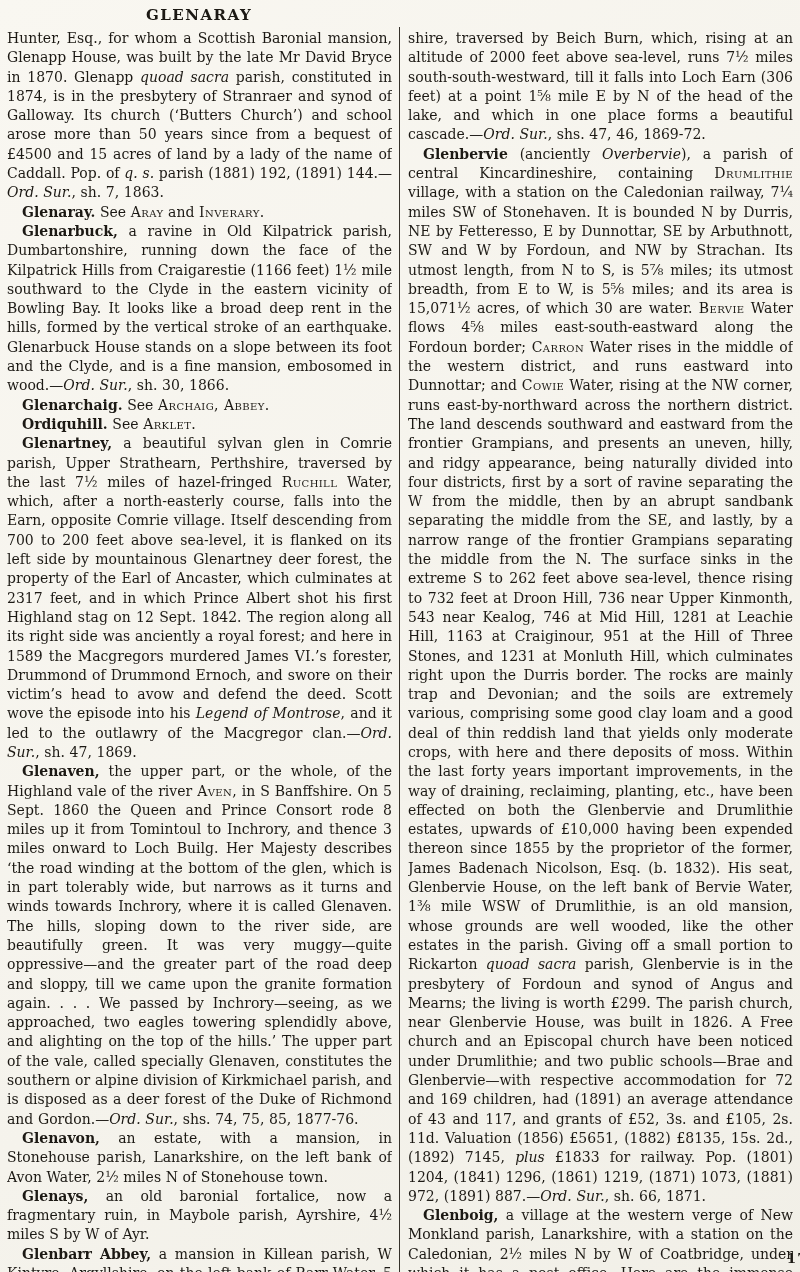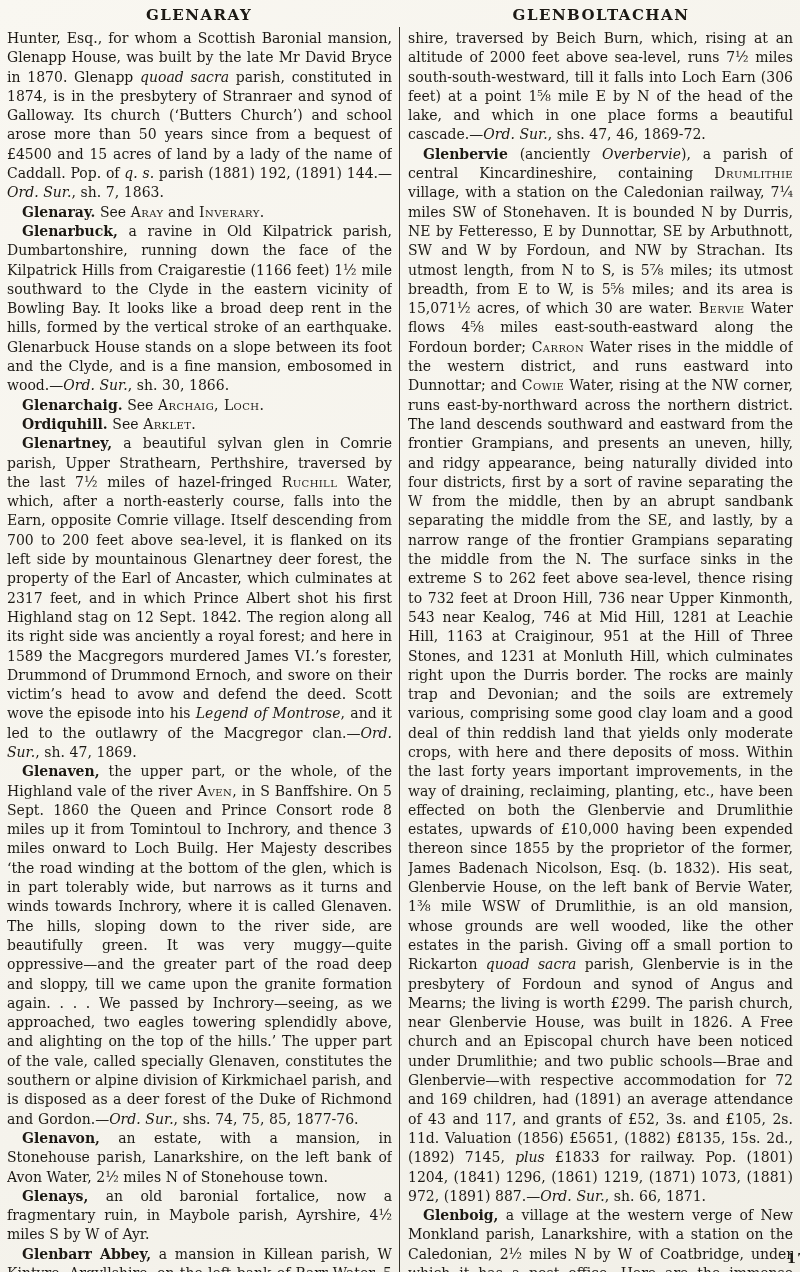--- a/index.html
+++ b/index.html
@@ -52,30 +52,29 @@
   .page-number{
     position:absolute;right:28px;bottom:6px;
     font-weight:bold;font-size:13.5px;letter-spacing:1px;
   }
 </style>
 </head>
 <body>
 
 <div class="page">
   <div class="running-head left">GLENARAY</div>
-  <div class="running-head right">GLENBOLTACHAN</div>
 
   <div class="column-rule"></div>
   <div class="edge-artifact"></div>
 
   <div class="col left" id="col-left">
       <p class="noindent">Hunter, Esq., for whom a Scottish Baronial mansion, Glenapp House, was built by the late Mr David Bryce in 1870. Glenapp <span class="i">quoad sacra</span> parish, constituted in 1874, is in the presbytery of Stranraer and synod of Galloway. Its church (‘Butters Church’) and school arose more than 50 years since from a bequest of £4500 and 15 acres of land by a lady of the name of Caddall. Pop. of <span class="i">q. s.</span> parish (1881) 192, (1891) 144.—<span class="i">Ord. Sur.</span>, sh. 7, 1863.</p>
       <p><span class="b">Glenaray.</span> See <span class="sc">Aray</span> and <span class="sc">Inverary</span>.</p>
       <p><span class="b">Glenarbuck,</span> a ravine in Old Kilpatrick parish, Dumbartonshire, running down the face of the Kilpatrick Hills from Craigarestie (1166 feet) 1½ mile southward to the Clyde in the eastern vicinity of Bowling Bay. It looks like a broad deep rent in the hills, formed by the vertical stroke of an earthquake. Glenarbuck House stands on a slope between its foot and the Clyde, and is a fine mansion, embosomed in wood.—<span class="i">Ord. Sur.</span>, sh. 30, 1866.</p>
-      <p><span class="b">Glenarchaig.</span> See <span class="sc">Archaig, Loch</span>.</p>
+      <p><span class="b">Glenarchaig.</span> See <span class="sc">Archaig, Abbey</span>.</p>
       <p><span class="b">Ordiquhill.</span> See <span class="sc">Arklet</span>.</p>
       <p><span class="b">Glenartney,</span> a beautiful sylvan glen in Comrie parish, Upper Strathearn, Perthshire, traversed by the last 7½ miles of hazel-fringed <span class="sc">Ruchill</span> Water, which, after a north-easterly course, falls into the Earn, opposite Comrie village. Itself descending from 700 to 200 feet above sea-level, it is flanked on its left side by mountainous Glenartney deer forest, the property of the Earl of Ancaster, which culminates at 2317 feet, and in which Prince Albert shot his first Highland stag on 12 Sept. 1842. The region along all its right side was anciently a royal forest; and here in 1589 the Macgregors murdered James VI.’s forester, Drummond of Drummond Ernoch, and swore on their victim’s head to avow and defend the deed. Scott wove the episode into his <span class="i">Legend of Montrose</span>, and it led to the outlawry of the Macgregor clan.—<span class="i">Ord. Sur.</span>, sh. 47, 1869.</p>
       <p><span class="b">Glenaven,</span> the upper part, or the whole, of the Highland vale of the river <span class="sc">Aven</span>, in S Banffshire. On 5 Sept. 1860 the Queen and Prince Consort rode 8 miles up it from Tomintoul to Inchrory, and thence 3 miles onward to Loch Builg. Her Majesty describes ‘the road winding at the bottom of the glen, which is in part tolerably wide, but narrows as it turns and winds towards Inchrory, where it is called Glenaven. The hills, sloping down to the river side, are beautifully green. It was very muggy—quite oppressive—and the greater part of the road deep and sloppy, till we came upon the granite formation again. . . . We passed by Inchrory—seeing, as we approached, two eagles towering splendidly above, and alighting on the top of the hills.’ The upper part of the vale, called specially Glenaven, constitutes the southern or alpine division of Kirkmichael parish, and is disposed as a deer forest of the Duke of Richmond and Gordon.—<span class="i">Ord. Sur.</span>, shs. 74, 75, 85, 1877-76.</p>
       <p><span class="b">Glenavon,</span> an estate, with a mansion, in Stonehouse parish, Lanarkshire, on the left bank of Avon Water, 2½ miles N of Stonehouse town.</p>
       <p><span class="b">Glenays,</span> an old baronial fortalice, now a fragmentary ruin, in Maybole parish, Ayrshire, 4½ miles S by W of Ayr.</p>
       <p><span class="b">Glenbarr Abbey,</span> a mansion in Killean parish, W Kintyre, Argyllshire, on the left bank of Barr Water, 5 furlongs above its mouth and 6½ miles S by W of Tayinloan. It is the seat of Major C. B. Macalister. Across the stream is Glenbarr village, having a post office, with money order, savings bank, and telegraph departments, and a public school.—<span class="i">Ord. Sur.</span>, sh. 20, 1876.</p>
       <p><span class="b">Glenbarry,</span> a station on the Banffshire section of the Great North of Scotland railway, in Ordiquhill parish, 4¾ miles NE of Grange Junction, and 11½ SW of Banff.</p>
       <p><span class="b">Glenbeg,</span> a glen in Glenelg parish, NW Inverness-shire, extending 5 miles west-north-westward to the head of Sleat Sound, 1½ mile SW of Glenelg village. It contains two well-preserved Scandinavian round towers—the one 25 feet high, and 54 in circumference; the other 30 feet high, and 57 in circumference.</p>
     </div>
   <div class="col right" id="col-right">

